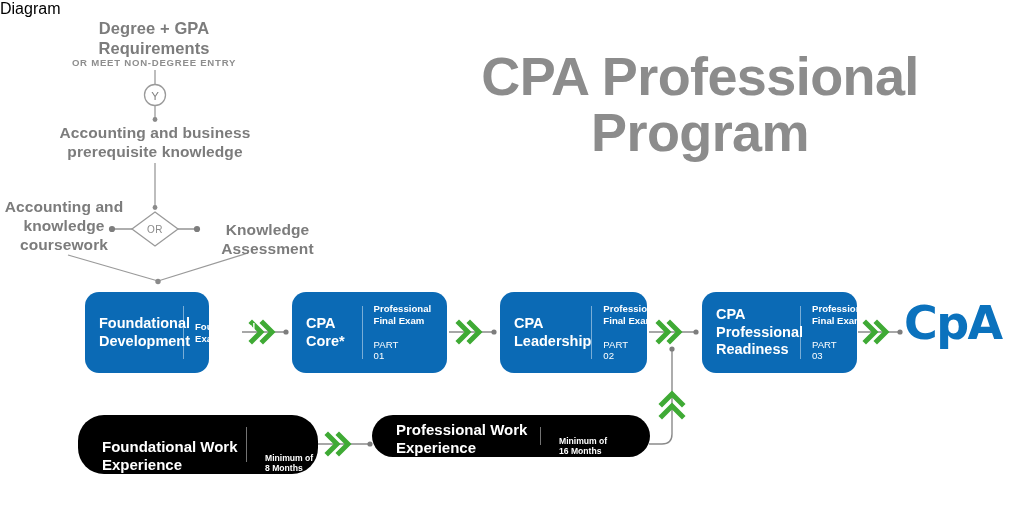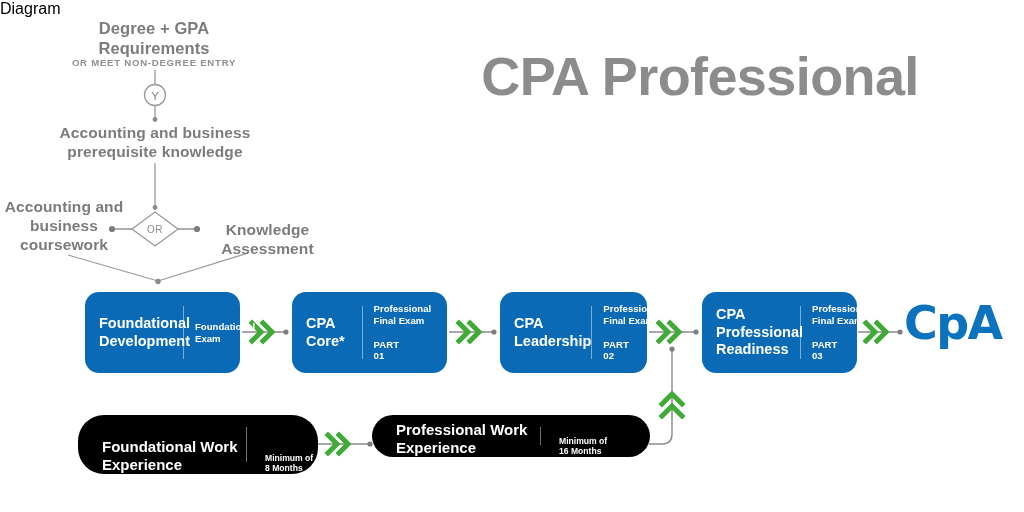--- a/index.html
+++ b/index.html
@@ -55,21 +55,21 @@
     width:1px;align-self:stretch;margin:14px 0;
     background:rgba(255,255,255,.45);flex:0 0 1px;
   }
   .box.green .sep{margin:12px 0;}
 
   .box .meta{
     color:#ffffff;line-height:1.25;padding-left:11px;box-sizing:border-box;
   }
   .box.blue .meta{font-size:9.6px;font-weight:600;}
   .box.green .meta{font-size:8.6px;font-weight:700;padding-left:18px;}
-  .meta .part{display:block;margin-top:12px;font-weight:700;}
+  .meta .part{display:block;margin-top:12px;font-weight:400;}
 
   
   #cpa-logo{
     position:absolute;left:904px;top:300px;
     color:#0b72bd;font-size:46px;font-weight:800;letter-spacing:-1.6px;
     line-height:1;font-family:"DejaVu Sans","Liberation Sans",sans-serif;
   }
   #cpa-logo .lc{text-transform:none;}
 </style>
 </head>
@@ -161,28 +161,29 @@
         <use href="#chev-u"></use>
       </g>
     <g transform="translate(662,416)">
         <use href="#chev-u"></use>
       </g>
   </svg>
 
   <div class="pre-text" id="degree-sub">OR MEET NON-DEGREE ENTRY</div>
   <div class="pre-text" id="degree-req">Degree + GPA Requirements</div>
   <div class="pre-text" id="prereq">Accounting and business prerequisite knowledge</div>
-  <div class="pre-text" id="coursework">Accounting and business coursework</div>
+  <div class="pre-text" id="coursework">Accounting and knowledge coursework</div>
   <div class="pre-text" id="knowledge">Knowledge Assessment</div>
 
   <div id="heading">
     <span class="l1">CPA Professional</span>
-  </div>
-
-  <div class="box blue" style="left:85px;top:292px;width:155px;height:81px;">
+    <span class="l2">Program</span>
+  </div>
+
+  <div class="box blue" style="left:85px;top:292px;width:124px;height:81px;">
     <div class="title">Foundational Development</div>
     <div class="sep"></div>
     <div class="meta">
       <span>Foundational Exam</span>
     </div>
   </div>
 
   <div class="box blue" style="left:292px;top:292px;width:155px;height:81px;">
     <div class="title">CPA Core*</div>
     <div class="sep"></div>

